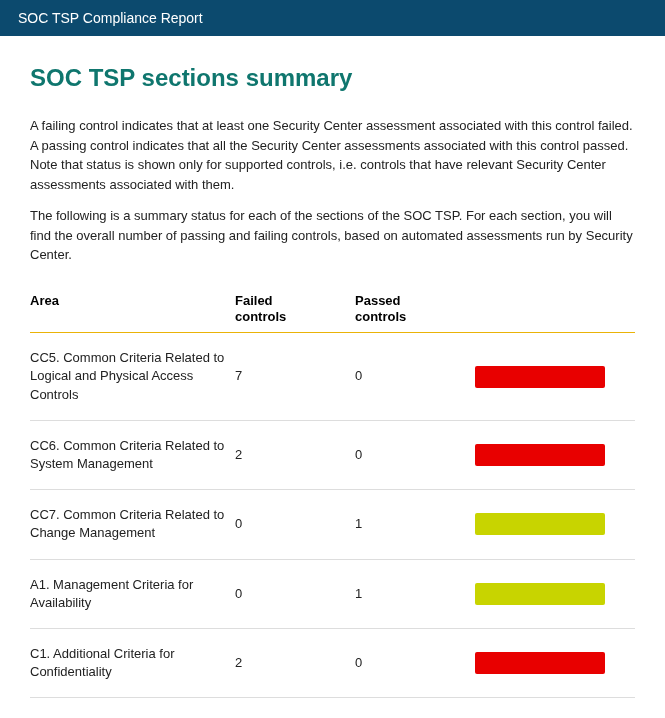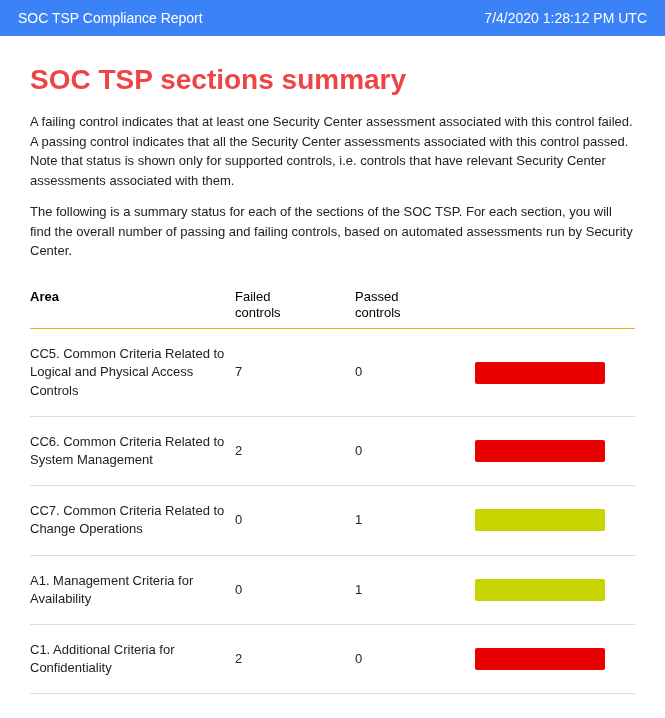--- a/index.html
+++ b/index.html
@@ -3,57 +3,57 @@
   <meta charset="utf-8">
   <style>
     * { margin: 0; padding: 0; box-sizing: border-box; }
     body {
       font-family: Arial, sans-serif;
       background: #fff;
       width: 665px;
       min-height: 718px;
     }
     .header {
-      background: #3b82f6;
+      background: #0c4a6e;
       color: #fff;
       display: flex;
       justify-content: space-between;
       align-items: flex-start;
       padding: 10px 18px;
       font-size: 14px;
       gap: 38px;
     }
     .content {
       padding: 28px 30px 30px 30px;
     }
     .page-title {
-      font-size: 28px;
+      font-size: 24px;
       font-weight: bold;
-      margin-bottom: 16px;
-      color: #ef4444;
+      margin-bottom: 24px;
+      color: #0f766e;
     }
     .description {
       font-size: 13px;
       color: #222;
       line-height: 1.5;
       margin-bottom: 12px;
     }
     .table-section {
       margin-top: 28px;
     }
     .table-header-row {
       display: grid;
       grid-template-columns: 1fr 120px 120px 160px;
       border-bottom: 1px solid #eab308;
       padding-bottom: 6px;
       margin-bottom: 0;
     }
     .th {
       font-size: 13px;
-      font-weight: normal;
+      font-weight: bold;
       color: #000;
       line-height: 1.3;
     }
     .th:first-child {
       font-weight: bold;
     }
     .data-row {
       display: grid;
       grid-template-columns: 1fr 120px 120px 160px;
       align-items: center;
@@ -75,21 +75,20 @@
       border-radius: 2px;
     }
     .bar-red { background: #e80000; }
     .bar-yellow { background: #c8d400; }
   </style>
 </head>
 <body>
 
 <div class="header">
   <span>SOC TSP Compliance Report</span>
-  <span>7/4/2020 1:28:12 PM UTC</span>
 </div>
 
 <div class="content">
   <h1 class="page-title">SOC TSP sections summary</h1>
   <p class="description">A failing control indicates that at least one Security Center assessment associated with this control failed. A passing control indicates that all the Security Center assessments associated with this control passed. Note that status is shown only for supported controls, i.e. controls that have relevant Security Center assessments associated with them.</p>
   <p class="description">The following is a summary status for each of the sections of the SOC TSP. For each section, you will find the overall number of passing and failing controls, based on automated assessments run by Security Center.</p>
 
   <div class="table-section">
 
     <div class="table-header-row">
@@ -110,21 +109,21 @@
     </div>
         <div class="data-row">
       <span class="cell">CC6. Common Criteria Related to System Management</span>
       <span class="cell">2</span>
       <span class="cell">0</span>
       <div class="bar-cell">
         <div class="bar bar-red" style="width:130px;"></div>
       </div>
     </div>
         <div class="data-row">
-      <span class="cell">CC7. Common Criteria Related to Change Operations</span>
+      <span class="cell">CC7. Common Criteria Related to Change Management</span>
       <span class="cell">0</span>
       <span class="cell">1</span>
       <div class="bar-cell">
         <div class="bar bar-yellow" style="width:130px;"></div>
       </div>
     </div>
         <div class="data-row">
       <span class="cell">A1. Management Criteria for Availability</span>
       <span class="cell">0</span>
       <span class="cell">1</span>

